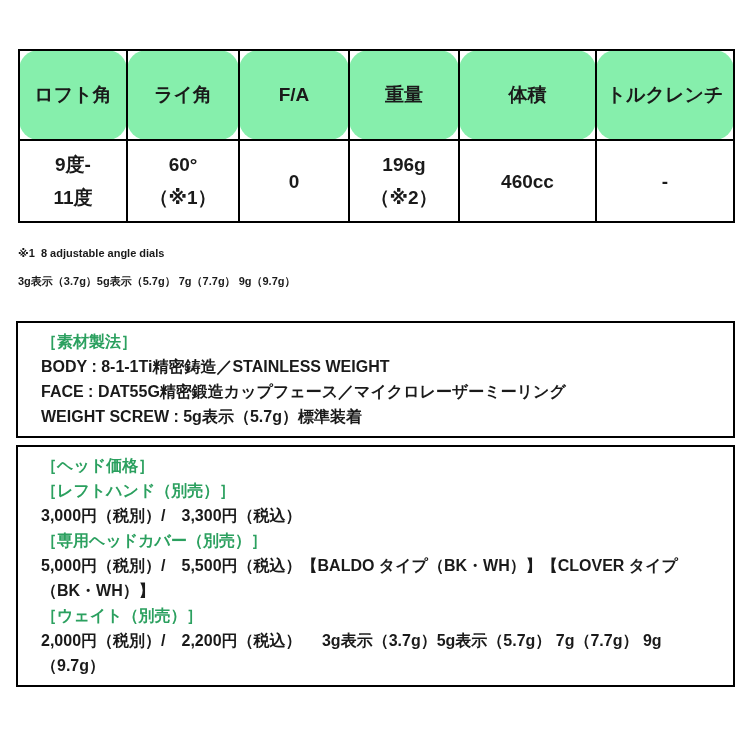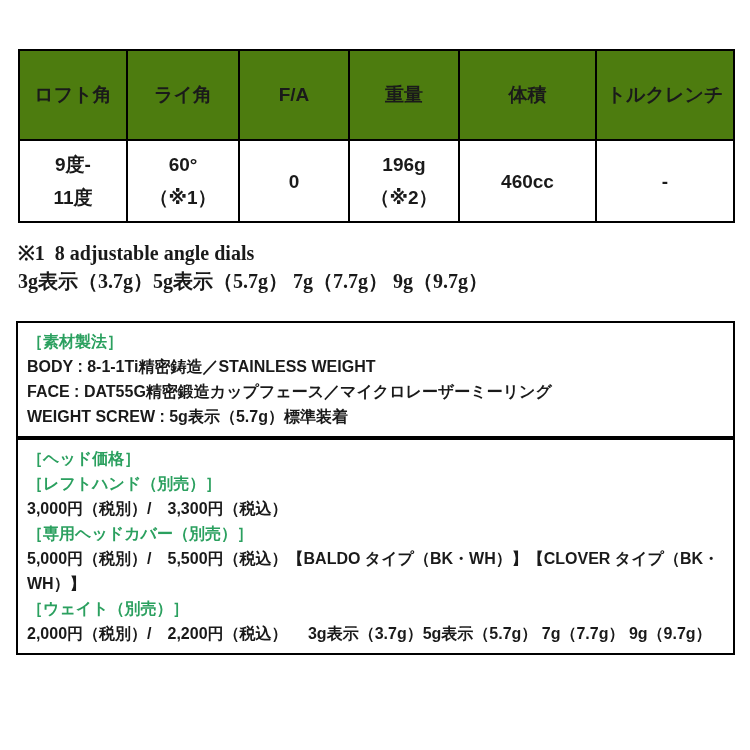--- a/index.html
+++ b/index.html
@@ -27,55 +27,55 @@
     margin: 49px 0 0 18px;
   }
   table.spec-table th,
   table.spec-table td {
     border: 2px solid #000000;
     text-align: center;
     vertical-align: middle;
     padding: 0;
   }
   table.spec-table th {
-    background: #4d7c0f;
+    background: #86efac;
     height: 88px;
     font-size: 19px;
     font-weight: 700;
+    border-radius: 20px;
   }
   table.spec-table td {
     background: #ffffff;
     height: 80px;
     font-size: 19px;
     font-weight: 700;
   }
   .cell-line {
     line-height: 33px;
     white-space: pre-wrap;
   }
   .cell-line:empty { display: none; }
   
   .notes {
     margin: 16px 0 0 18px;
   }
   .note {
-    font-size: 20px;
+    font-size: 11px;
     line-height: 28px;
     white-space: pre-wrap;
-    font-family: Liberation Serif, serif;
   }
   
   .box {
     border: 2px solid #000000;
     margin-left: 16px;
     margin-right: 15px;
-    padding: 6px 9px 7px 9px;
+    padding: 6px 9px 7px 23px;
   }
   .box.material-box { margin-top: 26px; }
-  .box.price-box   { margin-top: 0; }
+  .box.price-box   { margin-top: 7px; }
   .line {
     font-size: 16px;
     line-height: 25px;
     white-space: pre-wrap;
   }
   .heading { color: #2ba05f; }
 </style>
 </head>
 <body>
 

